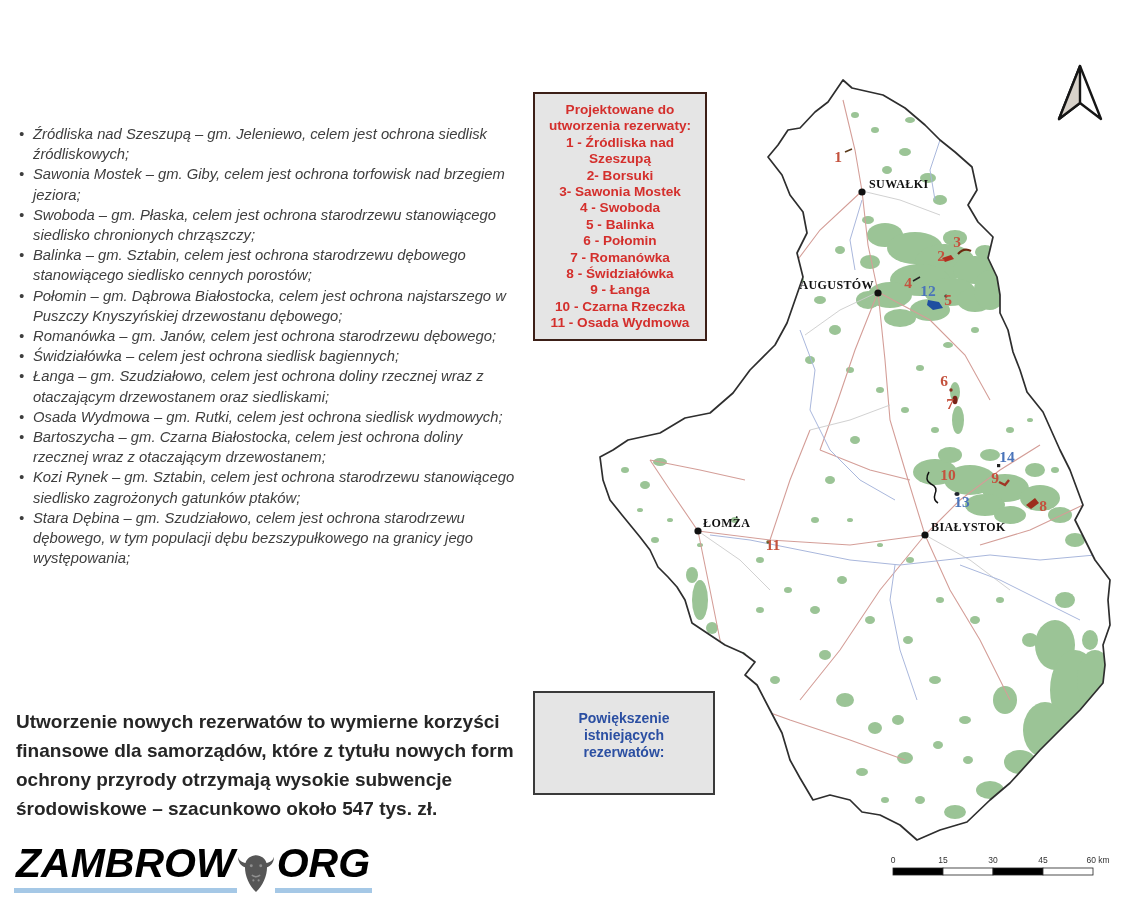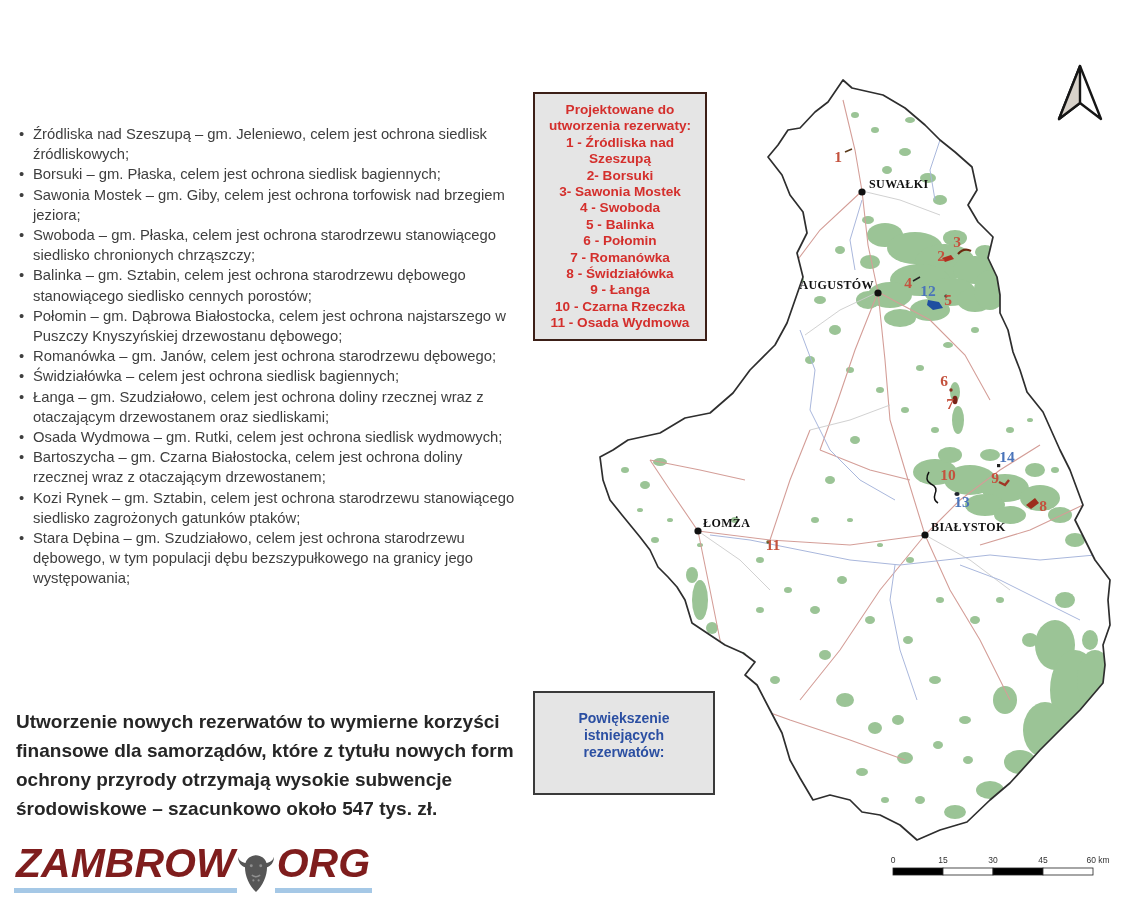--- a/index.html
+++ b/index.html
@@ -6,34 +6,34 @@
   body{
     width:1124px;height:900px;position:relative;overflow:hidden;
     background:#ffffff;
     font-family:"Liberation Sans", sans-serif;
     -webkit-font-smoothing:antialiased;
   }
   
   #bullet-list{
     position:absolute;left:16px;top:124px;width:502px;
     margin:0;padding:0;list-style:none;
-    font-size:14.8px;line-height:20.2px;color:#3e3e3e;
+    font-size:14.8px;line-height:20.2px;color:#3e3e3e;font-style:italic;
   }
   #bullet-list li{position:relative;padding-left:17px;}
   #bullet-list li::before{content:"•";position:absolute;left:3px;top:0;color:#3e3e3e;}
   
   #summary{
     position:absolute;left:16px;top:707px;width:514px;
     font-size:19px;line-height:29px;font-weight:bold;color:#262626;
   }
   
   #logo{
     position:absolute;left:14px;top:843px;display:flex;align-items:flex-start;
     font-style:italic;font-weight:bold;font-size:41px;letter-spacing:0px;
-    color:#7f1d1d;line-height:1;
+    color:#000000;line-height:1;
   }
   #logo .logo-word{border-bottom:5px solid #a5c8e6;padding:0 2px 4px 2px;}
   #logo .bison-wrap{width:42px;height:52px;margin:4px -2px 0 -2px;position:relative;z-index:2;}
   
   .legend-box{position:absolute;text-align:center;background:#e5e5e5;box-sizing:border-box;}
   #legend-planned{
     left:533px;top:92px;width:174px;
     border:2.5px solid #3c1f17;padding:8px 2px 7px 2px;
     color:#d42f2c;font-weight:bold;font-size:13.6px;line-height:16.4px;
   }
@@ -267,21 +267,20 @@
       <text x="893" y="863" text-anchor="middle" class="scale-label">0</text>
       <text x="943" y="863" text-anchor="middle" class="scale-label">15</text>
       <text x="993" y="863" text-anchor="middle" class="scale-label">30</text>
       <text x="1043" y="863" text-anchor="middle" class="scale-label">45</text>
       <text x="1098" y="863" text-anchor="middle" class="scale-label">60 km</text>
     </g>
 </svg>
 
 <ul id="bullet-list">
     <li>Źródliska nad Szeszupą – gm. Jeleniewo, celem jest ochrona siedlisk źródliskowych;</li>
-    <li>Borsuki – gm. Płaska, celem jest ochrona siedlisk bagiennych;</li>
     <li>Sawonia Mostek – gm. Giby, celem jest ochrona torfowisk nad brzegiem jeziora;</li>
     <li>Swoboda – gm. Płaska, celem jest ochrona starodrzewu stanowiącego siedlisko chronionych chrząszczy;</li>
     <li>Balinka – gm. Sztabin, celem jest ochrona starodrzewu dębowego stanowiącego siedlisko cennych porostów;</li>
     <li>Połomin – gm. Dąbrowa Białostocka, celem jest ochrona najstarszego w Puszczy Knyszyńskiej drzewostanu dębowego;</li>
     <li>Romanówka – gm. Janów,  celem jest ochrona starodrzewu dębowego;</li>
     <li>Świdziałówka – celem jest ochrona siedlisk bagiennych;</li>
     <li>Łanga – gm. Szudziałowo, celem jest ochrona doliny rzecznej wraz z otaczającym drzewostanem oraz siedliskami;</li>
     <li>Osada Wydmowa – gm. Rutki, celem jest ochrona siedlisk wydmowych;</li>
     <li>Bartoszycha – gm. Czarna Białostocka, celem jest ochrona doliny rzecznej wraz z otaczającym drzewostanem;</li>
     <li>Kozi Rynek – gm. Sztabin, celem jest ochrona starodrzewu stanowiącego siedlisko zagrożonych gatunków ptaków;</li>

